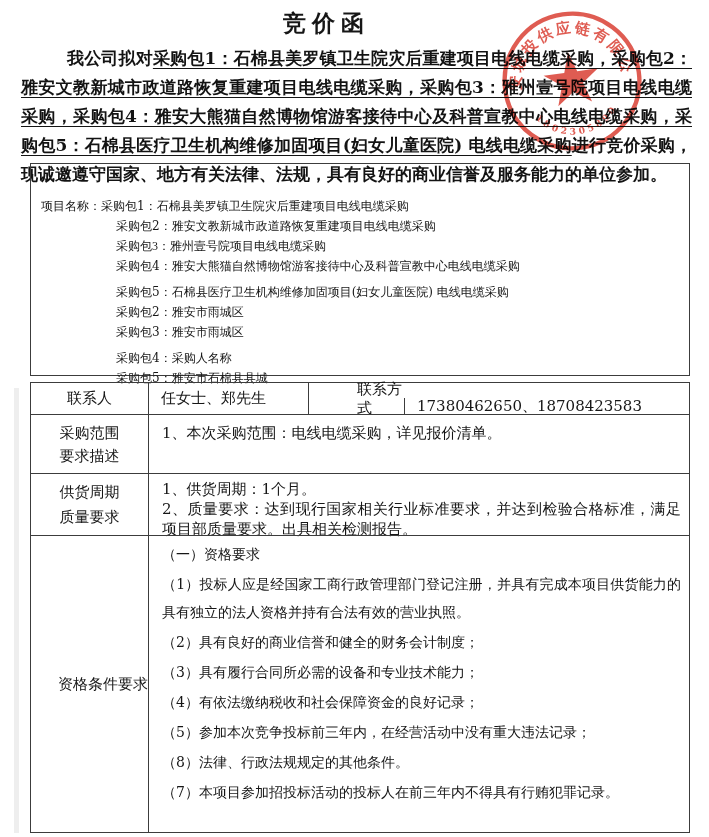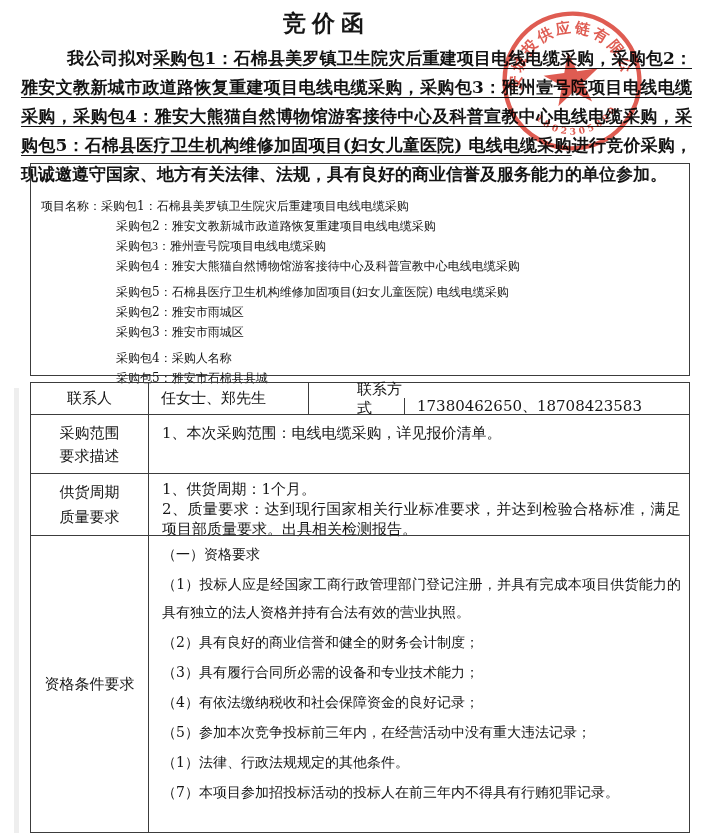--- a/index.html
+++ b/index.html
@@ -57,21 +57,21 @@
   .r4{height:59px;}
   .r5{height:62px;}
   .lblcell{width:117px;flex:none;display:flex;flex-direction:column;justify-content:space-around;align-items:center;padding:6px 0;}
   .lblcell .lblline{line-height:18px;}
   .contcell{flex:1;padding:7px 8px 0 13px;text-align:justify;}
   .r4 .contcell{line-height:22px;}
   .r5 .contcell{line-height:20px;padding-top:5px;}
 
   
   .r6{flex:1;}
-  .r6 .lblcell{justify-content:center;}
+  .r6 .lblcell{justify-content:center;align-items:flex-end;}
   .r6 .contcell{font-size:14px;padding-top:4px;}
   .r6 .para{line-height:28px;margin-bottom:2px;text-align:justify;}
 
   
   .stamp{
     position:absolute;left:495px;top:4px;width:154px;height:154px;
     opacity:.82;mix-blend-mode:multiply;pointer-events:none;
   }
 </style>
 </head>
@@ -136,21 +136,21 @@
       <div class="cell lblcell">
           <span>资格条件要求</span>
         </div>
       <div class="cell contcell">
           <div class="para">（一）资格要求</div>
           <div class="para">（1）投标人应是经国家工商行政管理部门登记注册，并具有完成本项目供货能力的具有独立的法人资格并持有合法有效的营业执照。</div>
           <div class="para">（2）具有良好的商业信誉和健全的财务会计制度；</div>
           <div class="para">（3）具有履行合同所必需的设备和专业技术能力；</div>
           <div class="para">（4）有依法缴纳税收和社会保障资金的良好记录；</div>
           <div class="para">（5）参加本次竞争投标前三年内，在经营活动中没有重大违法记录；</div>
-          <div class="para">（1）法律、行政法规规定的其他条件。</div>
+          <div class="para">（8）法律、行政法规规定的其他条件。</div>
           <div class="para">（7）本项目参加招投标活动的投标人在前三年内不得具有行贿犯罪记录。</div>
         </div>
     </div>
   </div>
 
   <svg class="stamp" viewBox="0 0 160 160">
     <g transform="rotate(-8 80 80)">
       <circle cx="80" cy="80" r="70" fill="none" stroke="#d8382c" stroke-width="4.5"></circle>
       <path fill="#d8382c" d="M80,50 L86.8,70.6 L108.5,70.6 L91,83.4 L97.7,104 L80,91.3 L62.3,104 L69,83.4 L51.5,70.6 L73.2,70.6 Z"></path>
       <defs>

